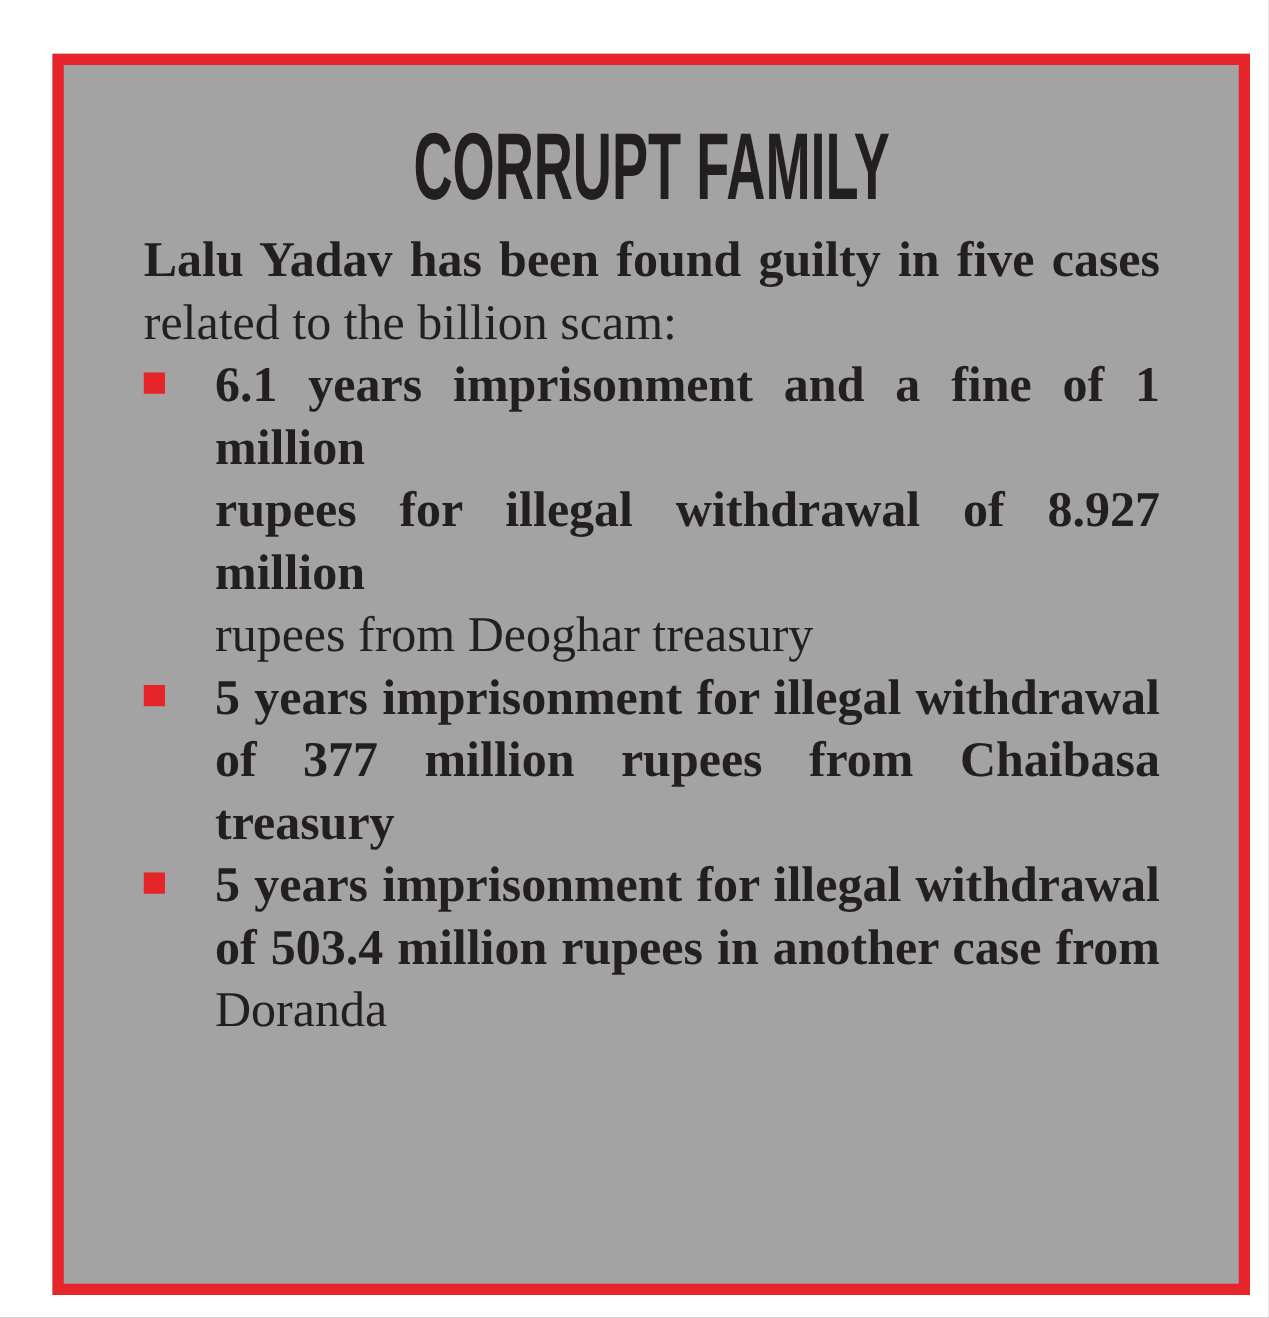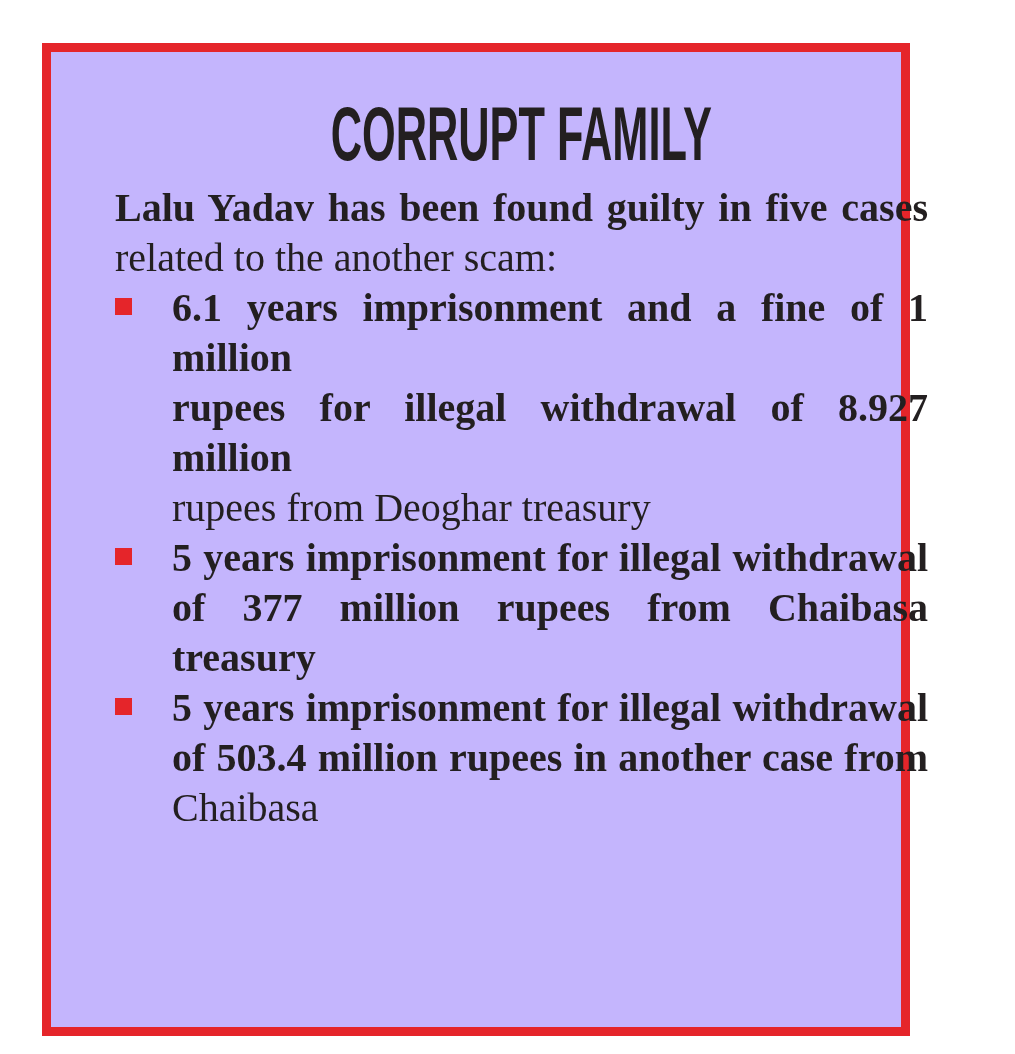--- a/index.html
+++ b/index.html
@@ -8,24 +8,24 @@
     background: #ffffff;
     font-family: "Liberation Serif", serif;
     position: relative;
     overflow: hidden;
     --accent-red: #e5252a;
     --text-dark: #231f20;
   }
   .frame {
     position: absolute;
     left: 42px; top: 43px;
-    width: 868px; height: 993px;
+    width: 958px; height: 993px;
     box-sizing: border-box;
     border: 9px solid var(--accent-red);
-    background: #c4b5fd;
+    background: #a3a3a3;
   }
   .content {
     margin: 42px 0 0 64px;
     width: 813px;
   }
   .title-row {
     text-align: center;
     height: 80px;
     line-height: 80px;
     white-space: nowrap;
@@ -68,39 +68,39 @@
 
 <div class="frame">
   <div class="content">
 
     <div class="title-row">
       <span class="title-text">CORRUPT FAMILY</span>
     </div>
 
     <div class="intro">
       <div class="line just">Lalu Yadav has been found guilty in five cases</div>
-      <div class="line">related to the another scam:</div>
+      <div class="line">related to the billion scam:</div>
     </div>
 
     <div class="item">
       <span class="bullet"></span>
       <div class="line just">6.1 years imprisonment and a fine of 1 million</div>
       <div class="line just">rupees for illegal withdrawal of 8.927 million</div>
       <div class="line">rupees from Deoghar treasury</div>
     </div>
 
     <div class="item">
       <span class="bullet"></span>
       <div class="line just">5 years imprisonment for illegal withdrawal</div>
       <div class="line just">of 377 million rupees from Chaibasa treasury</div>
     </div>
 
     <div class="item">
       <span class="bullet"></span>
       <div class="line just">5 years imprisonment for illegal withdrawal</div>
       <div class="line just">of 503.4 million rupees in another case from</div>
-      <div class="line">Chaibasa</div>
+      <div class="line">Doranda</div>
     </div>
 
 
 
   </div>
 </div>
 
 </body></html>

